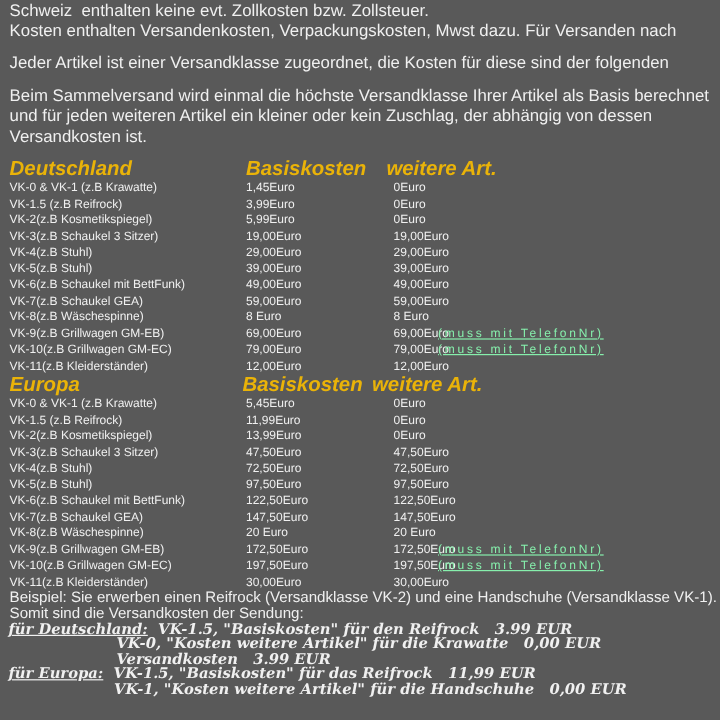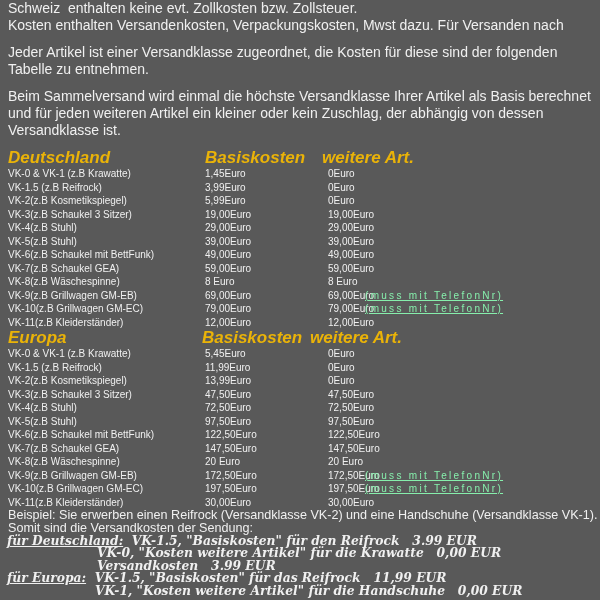--- a/index.html
+++ b/index.html
@@ -42,26 +42,25 @@
 </head>
 <body>
 
 <div class="intro">
   <p>
     <span class="iline">Schweiz  enthalten keine evt. Zollkosten bzw. Zollsteuer.</span>
     <span class="iline">Kosten enthalten Versandenkosten, Verpackungskosten, Mwst dazu. Für Versanden nach</span>
   </p>
   <p>
     <span class="iline">Jeder Artikel ist einer Versandklasse zugeordnet, die Kosten für diese sind der folgenden</span>
-    <span class="iline">Tabelle zu entnehmen.</span>
   </p>
   <p>
     <span class="iline">Beim Sammelversand wird einmal die höchste Versandklasse Ihrer Artikel als Basis berechnet</span>
     <span class="iline">und für jeden weiteren Artikel ein kleiner oder kein Zuschlag, der abhängig von dessen</span>
-    <span class="iline">Versandklasse ist.</span>
+    <span class="iline">Versandkosten ist.</span>
   </p>
 </div>
 
 <div class="tbl t0">
   <div class="tbl-header">
     <span class="h-region">Deutschland</span>
     <span class="h-basis">Basiskosten</span>
     <span class="h-weitere">weitere Art.</span>
   </div>
   <div class="rows">

